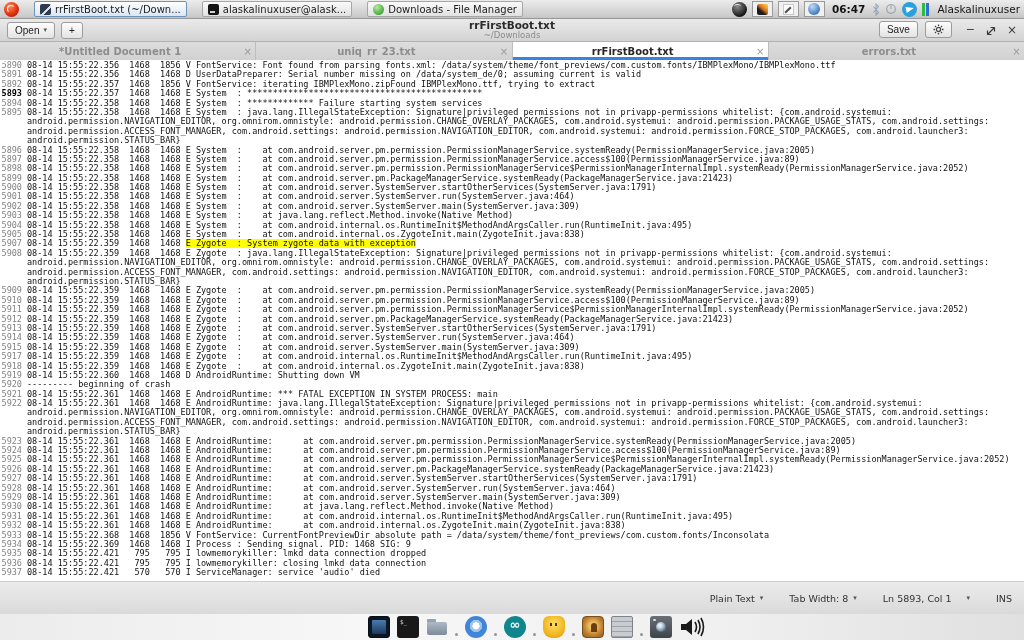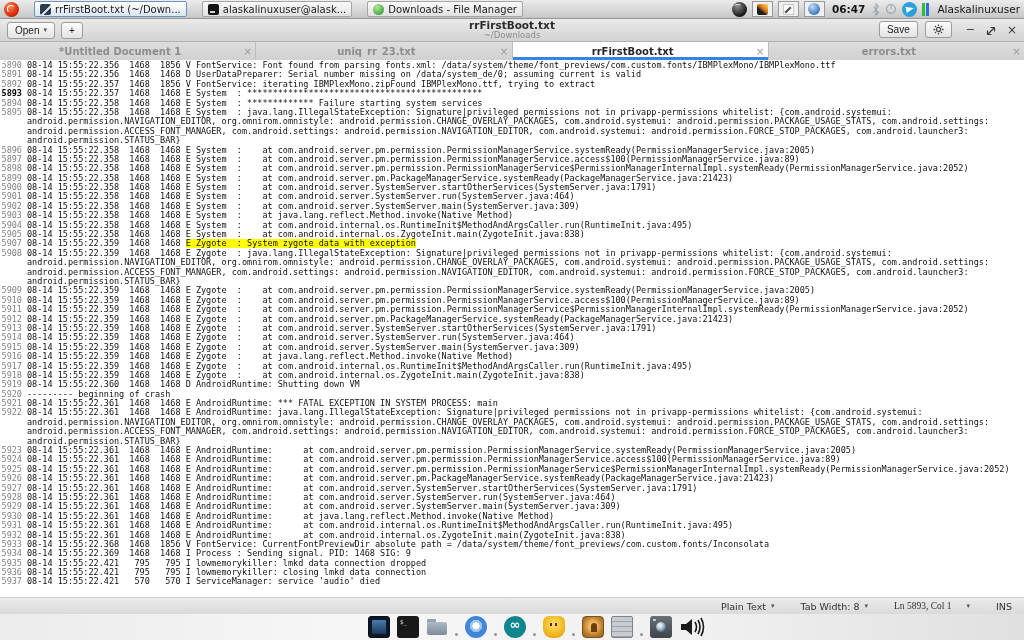--- a/index.html
+++ b/index.html
@@ -82,23 +82,23 @@
   .row{height:9.4px;line-height:9.4px;display:flex;white-space:pre;}
   .ln{flex:0 0 22px;text-align:right;color:#828282;padding-right:5px;}
   .ln.cur{color:#000;font-weight:bold;}
   .lt{flex:1;overflow:hidden;}
   .hl{background:#ffff00;}
 
   
   .statusbar{position:absolute;bottom:0;left:0;right:0;height:17px;box-sizing:border-box;
              background:linear-gradient(#ebebeb,#dadada);border-top:1px solid #cfcfcf;
              display:flex;align-items:center;justify-content:flex-end;gap:26px;
-             padding:8px 12px;font-size:9.5px;color:#333;}
+             padding:16px 12px;font-size:9.5px;color:#333;}
   .sb-item{display:flex;align-items:center;gap:5px;}
-  .sb-pos{display:flex;align-items:center;gap:15px;font-family:Liberation Serif, serif;}
+  .sb-pos{display:flex;align-items:center;gap:15px;}
 
   
   .desktop{position:absolute;top:614px;left:0;width:1024px;height:26px;overflow:hidden;
            background:linear-gradient(90deg,#ececec,#f7f7f7 35%,#f0f0f0 70%,#e0e0e0);}
   .dock{position:absolute;left:368px;top:615px;display:flex;align-items:center;gap:7px;height:24px;}
   .ddot{width:3px;height:3px;border-radius:50%;background:#8f969c;align-self:flex-end;margin-bottom:3px;}
   .di{width:22px;height:22px;position:relative;flex:0 0 auto;box-sizing:border-box;}
   .di.terminal-monitor-icon{background:#0d1622;border-radius:3px;border:1px solid #061019;}
   .di.terminal-monitor-icon::after{content:"";position:absolute;inset:3px;border-radius:1px;
       background:linear-gradient(#4a7bb0,#1b3a5c);}
@@ -269,21 +269,20 @@
       <div class="row"><span class="ln"></span><span class="lt">android.permission.NAVIGATION_EDITOR, org.omnirom.omnistyle: android.permission.CHANGE_OVERLAY_PACKAGES, com.android.systemui: android.permission.PACKAGE_USAGE_STATS, com.android.settings:</span></div>
       <div class="row"><span class="ln"></span><span class="lt">android.permission.ACCESS_FONT_MANAGER, com.android.settings: android.permission.NAVIGATION_EDITOR, com.android.systemui: android.permission.FORCE_STOP_PACKAGES, com.android.launcher3:</span></div>
       <div class="row"><span class="ln"></span><span class="lt">android.permission.STATUS_BAR}</span></div>
       <div class="row"><span class="ln">5909</span><span class="lt">08-14 15:55:22.359  1468  1468 E Zygote  :    at com.android.server.pm.permission.PermissionManagerService.systemReady(PermissionManagerService.java:2005)</span></div>
       <div class="row"><span class="ln">5910</span><span class="lt">08-14 15:55:22.359  1468  1468 E Zygote  :    at com.android.server.pm.permission.PermissionManagerService.access$100(PermissionManagerService.java:89)</span></div>
       <div class="row"><span class="ln">5911</span><span class="lt">08-14 15:55:22.359  1468  1468 E Zygote  :    at com.android.server.pm.permission.PermissionManagerService$PermissionManagerInternalImpl.systemReady(PermissionManagerService.java:2052)</span></div>
       <div class="row"><span class="ln">5912</span><span class="lt">08-14 15:55:22.359  1468  1468 E Zygote  :    at com.android.server.pm.PackageManagerService.systemReady(PackageManagerService.java:21423)</span></div>
       <div class="row"><span class="ln">5913</span><span class="lt">08-14 15:55:22.359  1468  1468 E Zygote  :    at com.android.server.SystemServer.startOtherServices(SystemServer.java:1791)</span></div>
       <div class="row"><span class="ln">5914</span><span class="lt">08-14 15:55:22.359  1468  1468 E Zygote  :    at com.android.server.SystemServer.run(SystemServer.java:464)</span></div>
       <div class="row"><span class="ln">5915</span><span class="lt">08-14 15:55:22.359  1468  1468 E Zygote  :    at com.android.server.SystemServer.main(SystemServer.java:309)</span></div>
-      <div class="row"><span class="ln">5916</span><span class="lt">08-14 15:55:22.359  1468  1468 E Zygote  :    at java.lang.reflect.Method.invoke(Native Method)</span></div>
       <div class="row"><span class="ln">5917</span><span class="lt">08-14 15:55:22.359  1468  1468 E Zygote  :    at com.android.internal.os.RuntimeInit$MethodAndArgsCaller.run(RuntimeInit.java:495)</span></div>
       <div class="row"><span class="ln">5918</span><span class="lt">08-14 15:55:22.359  1468  1468 E Zygote  :    at com.android.internal.os.ZygoteInit.main(ZygoteInit.java:838)</span></div>
       <div class="row"><span class="ln">5919</span><span class="lt">08-14 15:55:22.360  1468  1468 D AndroidRuntime: Shutting down VM</span></div>
       <div class="row"><span class="ln">5920</span><span class="lt">--------- beginning of crash</span></div>
       <div class="row"><span class="ln">5921</span><span class="lt">08-14 15:55:22.361  1468  1468 E AndroidRuntime: *** FATAL EXCEPTION IN SYSTEM PROCESS: main</span></div>
       <div class="row"><span class="ln">5922</span><span class="lt">08-14 15:55:22.361  1468  1468 E AndroidRuntime: java.lang.IllegalStateException: Signature|privileged permissions not in privapp-permissions whitelist: {com.android.systemui:</span></div>
       <div class="row"><span class="ln"></span><span class="lt">android.permission.NAVIGATION_EDITOR, org.omnirom.omnistyle: android.permission.CHANGE_OVERLAY_PACKAGES, com.android.systemui: android.permission.PACKAGE_USAGE_STATS, com.android.settings:</span></div>
       <div class="row"><span class="ln"></span><span class="lt">android.permission.ACCESS_FONT_MANAGER, com.android.settings: android.permission.NAVIGATION_EDITOR, com.android.systemui: android.permission.FORCE_STOP_PACKAGES, com.android.launcher3:</span></div>
       <div class="row"><span class="ln"></span><span class="lt">android.permission.STATUS_BAR}</span></div>
       <div class="row"><span class="ln">5923</span><span class="lt">08-14 15:55:22.361  1468  1468 E AndroidRuntime:      at com.android.server.pm.permission.PermissionManagerService.systemReady(PermissionManagerService.java:2005)</span></div>

